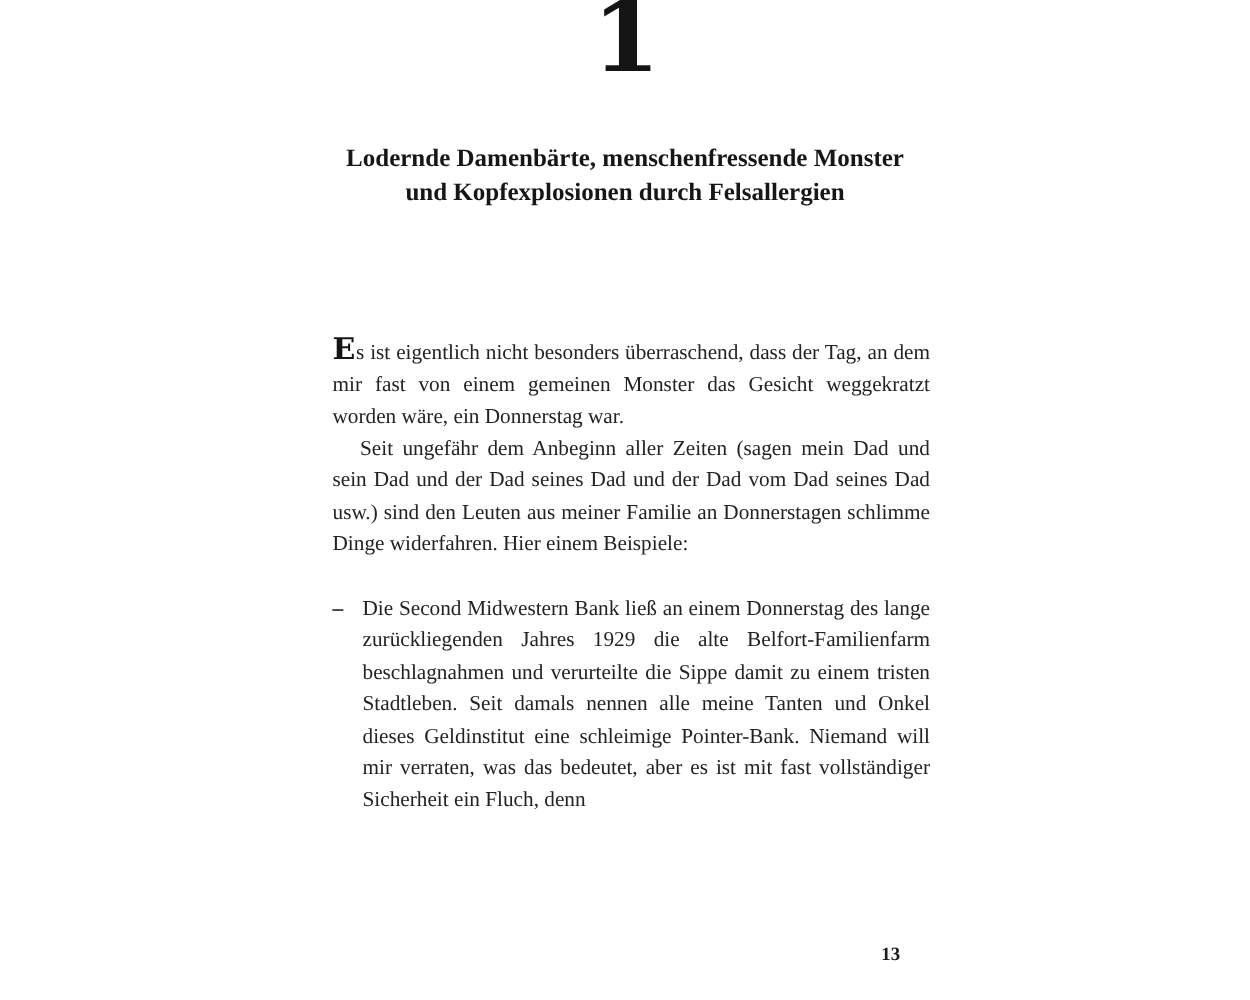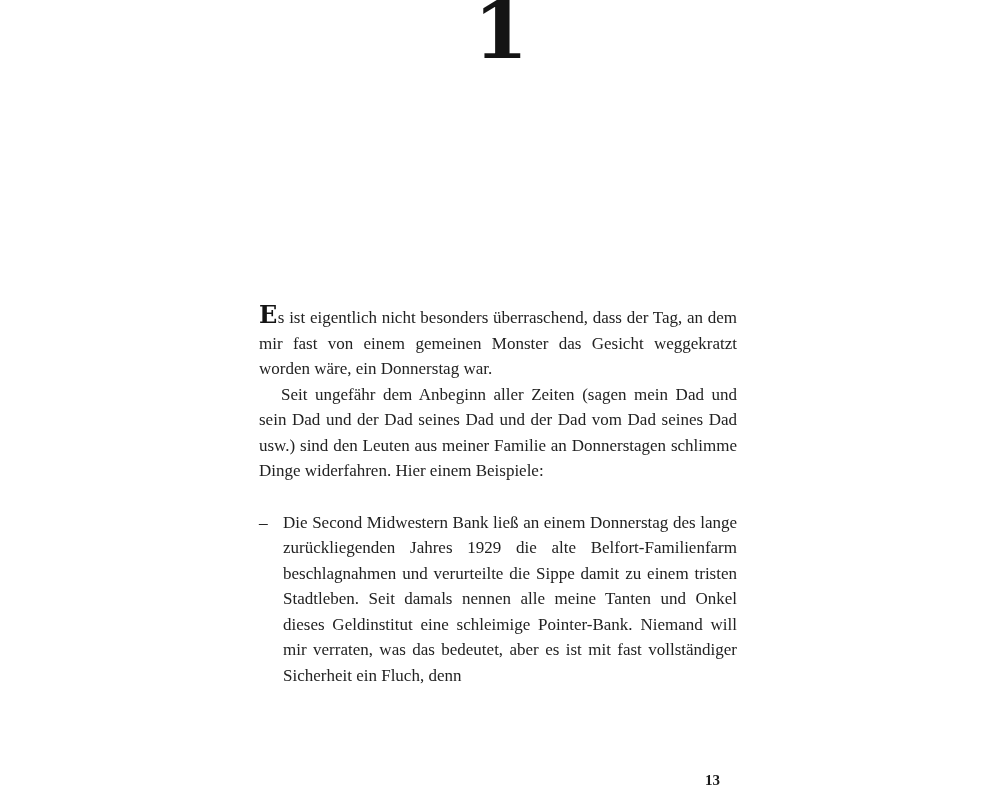--- a/index.html
+++ b/index.html
@@ -38,29 +38,28 @@
     text-align: center;
     font-size: 20px;
     font-weight: 700;
     color: #161616;
     line-height: 1.35;
     white-space: pre-line;
   }
   .body-column {
     position: absolute;
     top: 266px;
-    left: 259px;
+    left: 266px;
     width: 478px;
     font-size: 17px;
     line-height: 25.5px;
     text-align: justify;
     hyphens: auto;
     -webkit-hyphens: auto;
     color: #222222;
-    margin-top: 36px;
   }
   .para {
     margin: 0;
   }
   .para.indent-first {
     text-indent: 22px;
   }
   .drop-initial {
     font-size: 24px;
     font-weight: 900;
@@ -78,36 +77,38 @@
     padding-left: 24px;
     margin: 0;
   }
   .dash-marker {
     position: absolute;
     left: 0;
     top: 0;
   }
   .page-number {
     position: absolute;
-    top: 772px;
+    top: 756px;
     left: 660px;
     width: 60px;
     text-align: right;
     font-size: 15px;
     font-weight: 700;
     color: #1a1a1a;
   }
 </style>
 </head>
 <body>
 
 <div class="book-page">
 
   <div class="chapter-number">1</div>
 
+  <h1 class="chapter-title">Lodernde Damenbärte, menschenfressende Monster
+und Kopfexplosionen durch Felsallergien</h1>
 
   <div class="body-column">
 
     <p class="para"><span class="drop-initial">E</span><span>s ist eigentlich nicht besonders überraschend, dass der Tag, an dem mir fast von einem gemeinen Monster das Gesicht weggekratzt worden wäre, ein Donnerstag war.</span></p>
 
     <p class="para indent-first">Seit ungefähr dem Anbeginn aller Zeiten (sagen mein Dad und sein Dad und der Dad seines Dad und der Dad vom Dad seines Dad usw.) sind den Leuten aus meiner Familie an Donnerstagen schlimme Dinge widerfahren. Hier einem Beispiele:</p>
 
     <ul class="dash-list">
       <li>
         <span class="dash-marker">–</span>

